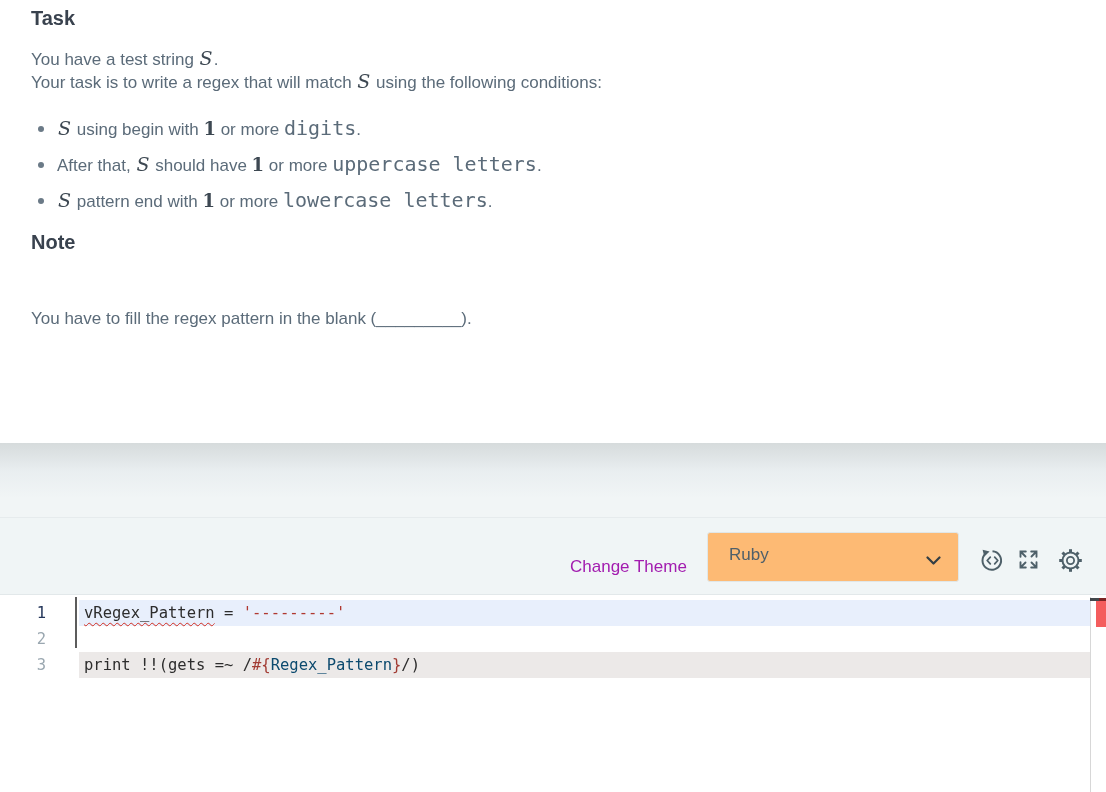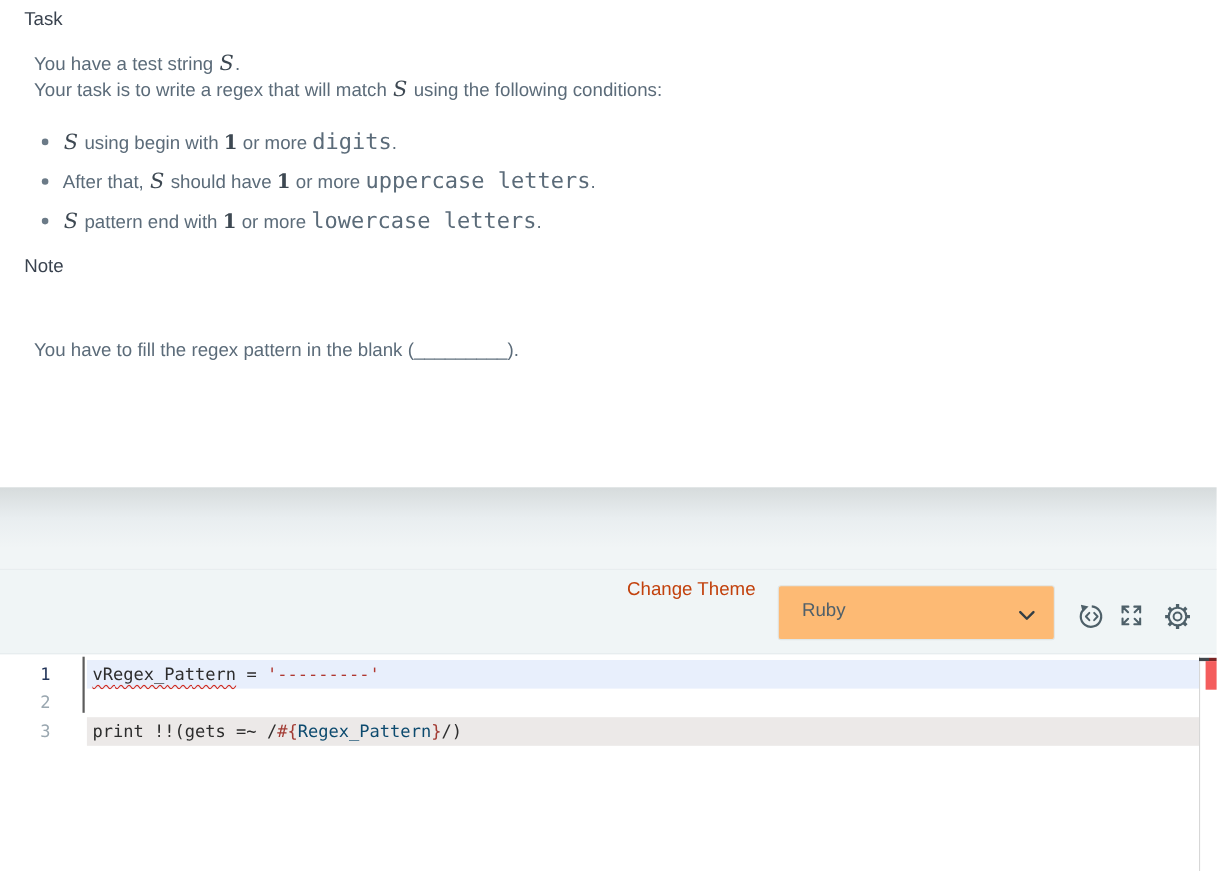--- a/index.html
+++ b/index.html
@@ -1,34 +1,34 @@
 <!DOCTYPE html>
 <html><head>
 <meta charset="utf-8">
 <style>
   html,body{margin:0;padding:0;}
   body{width:1106px;height:792px;background:#ffffff;overflow:hidden;
        font-family:"Liberation Sans",sans-serif;position:relative;}
 
   
   .statement{position:absolute;top:0;left:0;width:1106px;height:443px;background:#fff;}
-  .heading{position:absolute;left:22px;font-size:17px;font-weight:400;color:#39424e;line-height:24px;}
+  .heading{position:absolute;left:31px;font-size:20px;font-weight:700;color:#39424e;line-height:24px;}
   .para{position:absolute;left:31px;font-size:17px;color:#5b6b79;line-height:26px;white-space:nowrap;}
   .mathS{font-family:"DejaVu Serif","Liberation Serif",serif;font-style:italic;font-size:19px;color:#3d4852;padding:0 1px;}
   .mathN{font-family:"DejaVu Serif","Liberation Serif",serif;font-weight:700;font-size:18px;color:#3d4852;}
   .inline-code{font-family:"DejaVu Sans Mono","Liberation Mono",monospace;font-size:20px;color:#5b6b79;}
   .bullet{position:absolute;left:38px;font-size:17px;color:#5b6b79;line-height:26px;white-space:nowrap;}
   .dot{display:inline-block;width:6px;height:6px;border-radius:50%;background:#6b7a87;vertical-align:middle;margin-right:13px;margin-bottom:3px;}
 
   
   .shadow-band{position:absolute;top:443px;left:0;width:1106px;height:74px;
     background:linear-gradient(180deg,#d6dbdc 0%,#e9eef0 38%,#f1f5f6 75%,#f1f5f6 100%);}
   .toolbar{position:absolute;top:517px;left:0;width:1106px;height:78px;background:#f0f5f6;
     border-top:1px solid #e6ebed;border-bottom:1px solid #e2e8ea;box-sizing:border-box;}
-  .change-theme{position:absolute;left:570px;top:8px;font-size:17px;color:#c2410c;cursor:pointer;}
+  .change-theme{position:absolute;left:570px;top:39px;font-size:17px;color:#a21caf;cursor:pointer;}
   .lang-select{position:absolute;left:707px;top:14px;width:252px;height:50px;background:#fdba74;
     border:1px solid #e0e7e8;border-radius:3px;box-sizing:border-box;cursor:pointer;}
   .lang-select .val{position:absolute;left:21px;top:12px;font-size:17px;color:#50606a;}
   .lang-select .chev{position:absolute;right:17px;top:19px;}
   .tb-icon{position:absolute;top:29px;cursor:pointer;}
   .icon-reset{left:979px;}
   .icon-full{left:1016px;}
   .icon-gear{left:1057px;}
 
   

